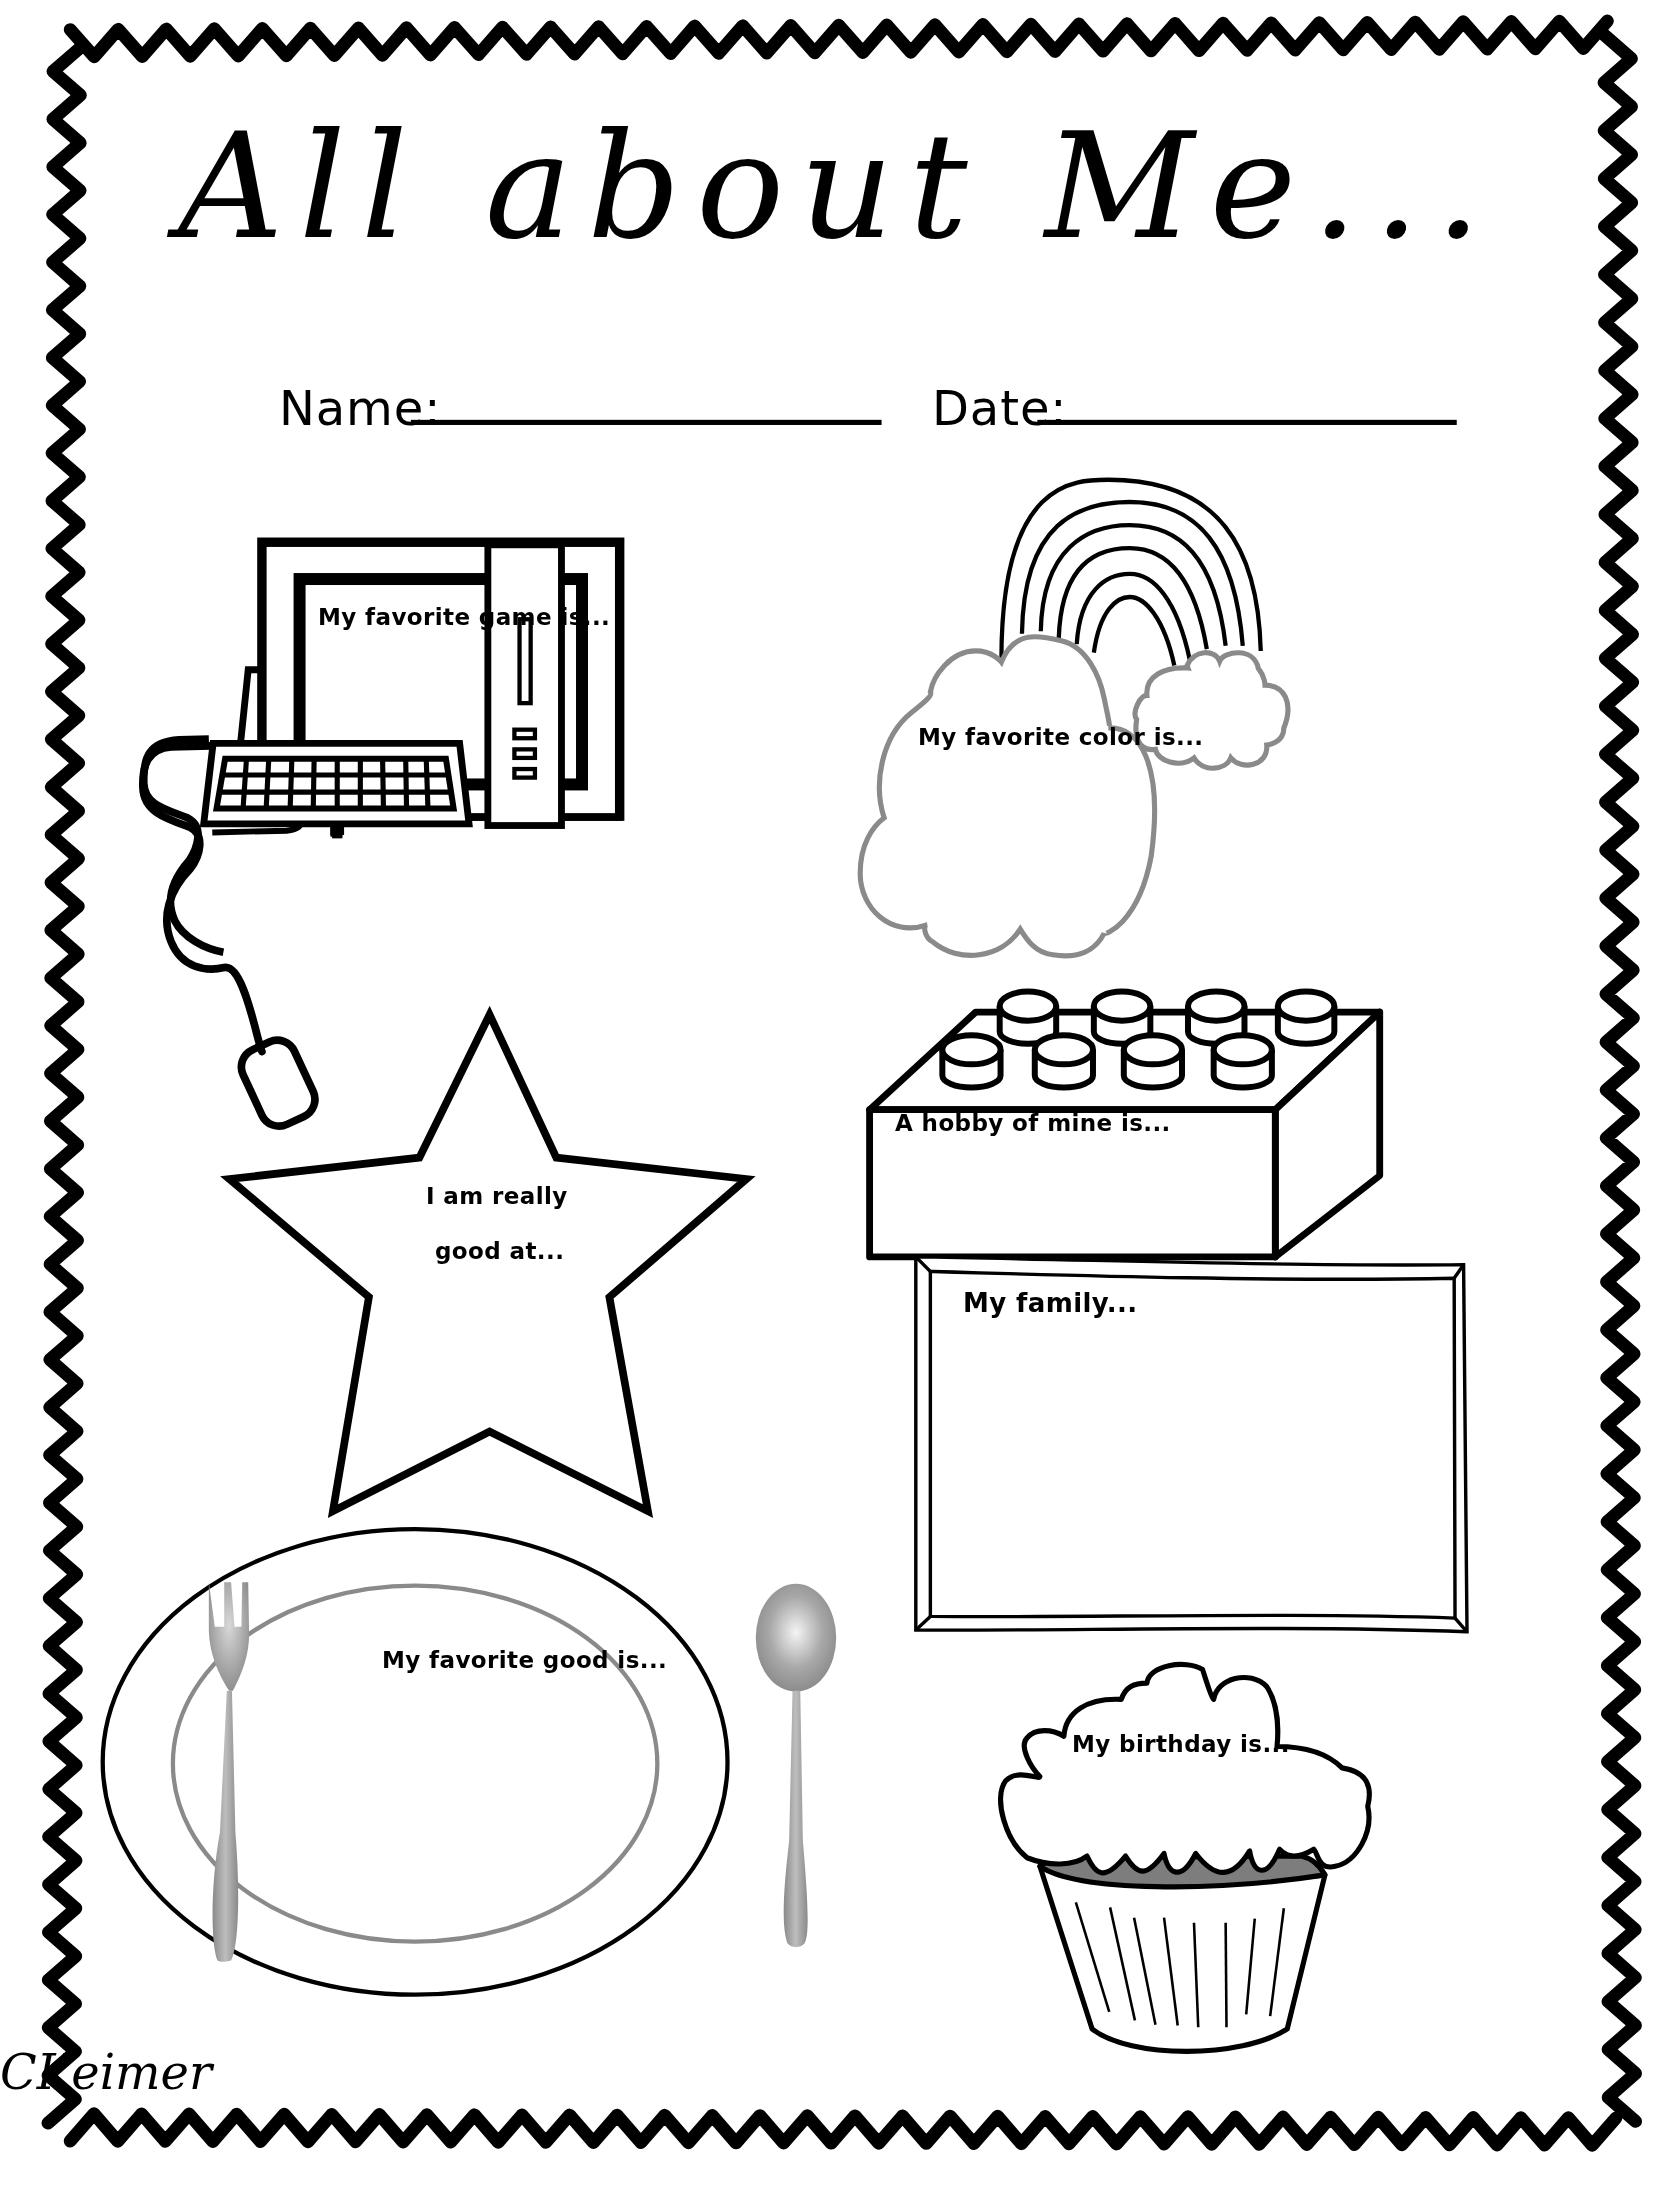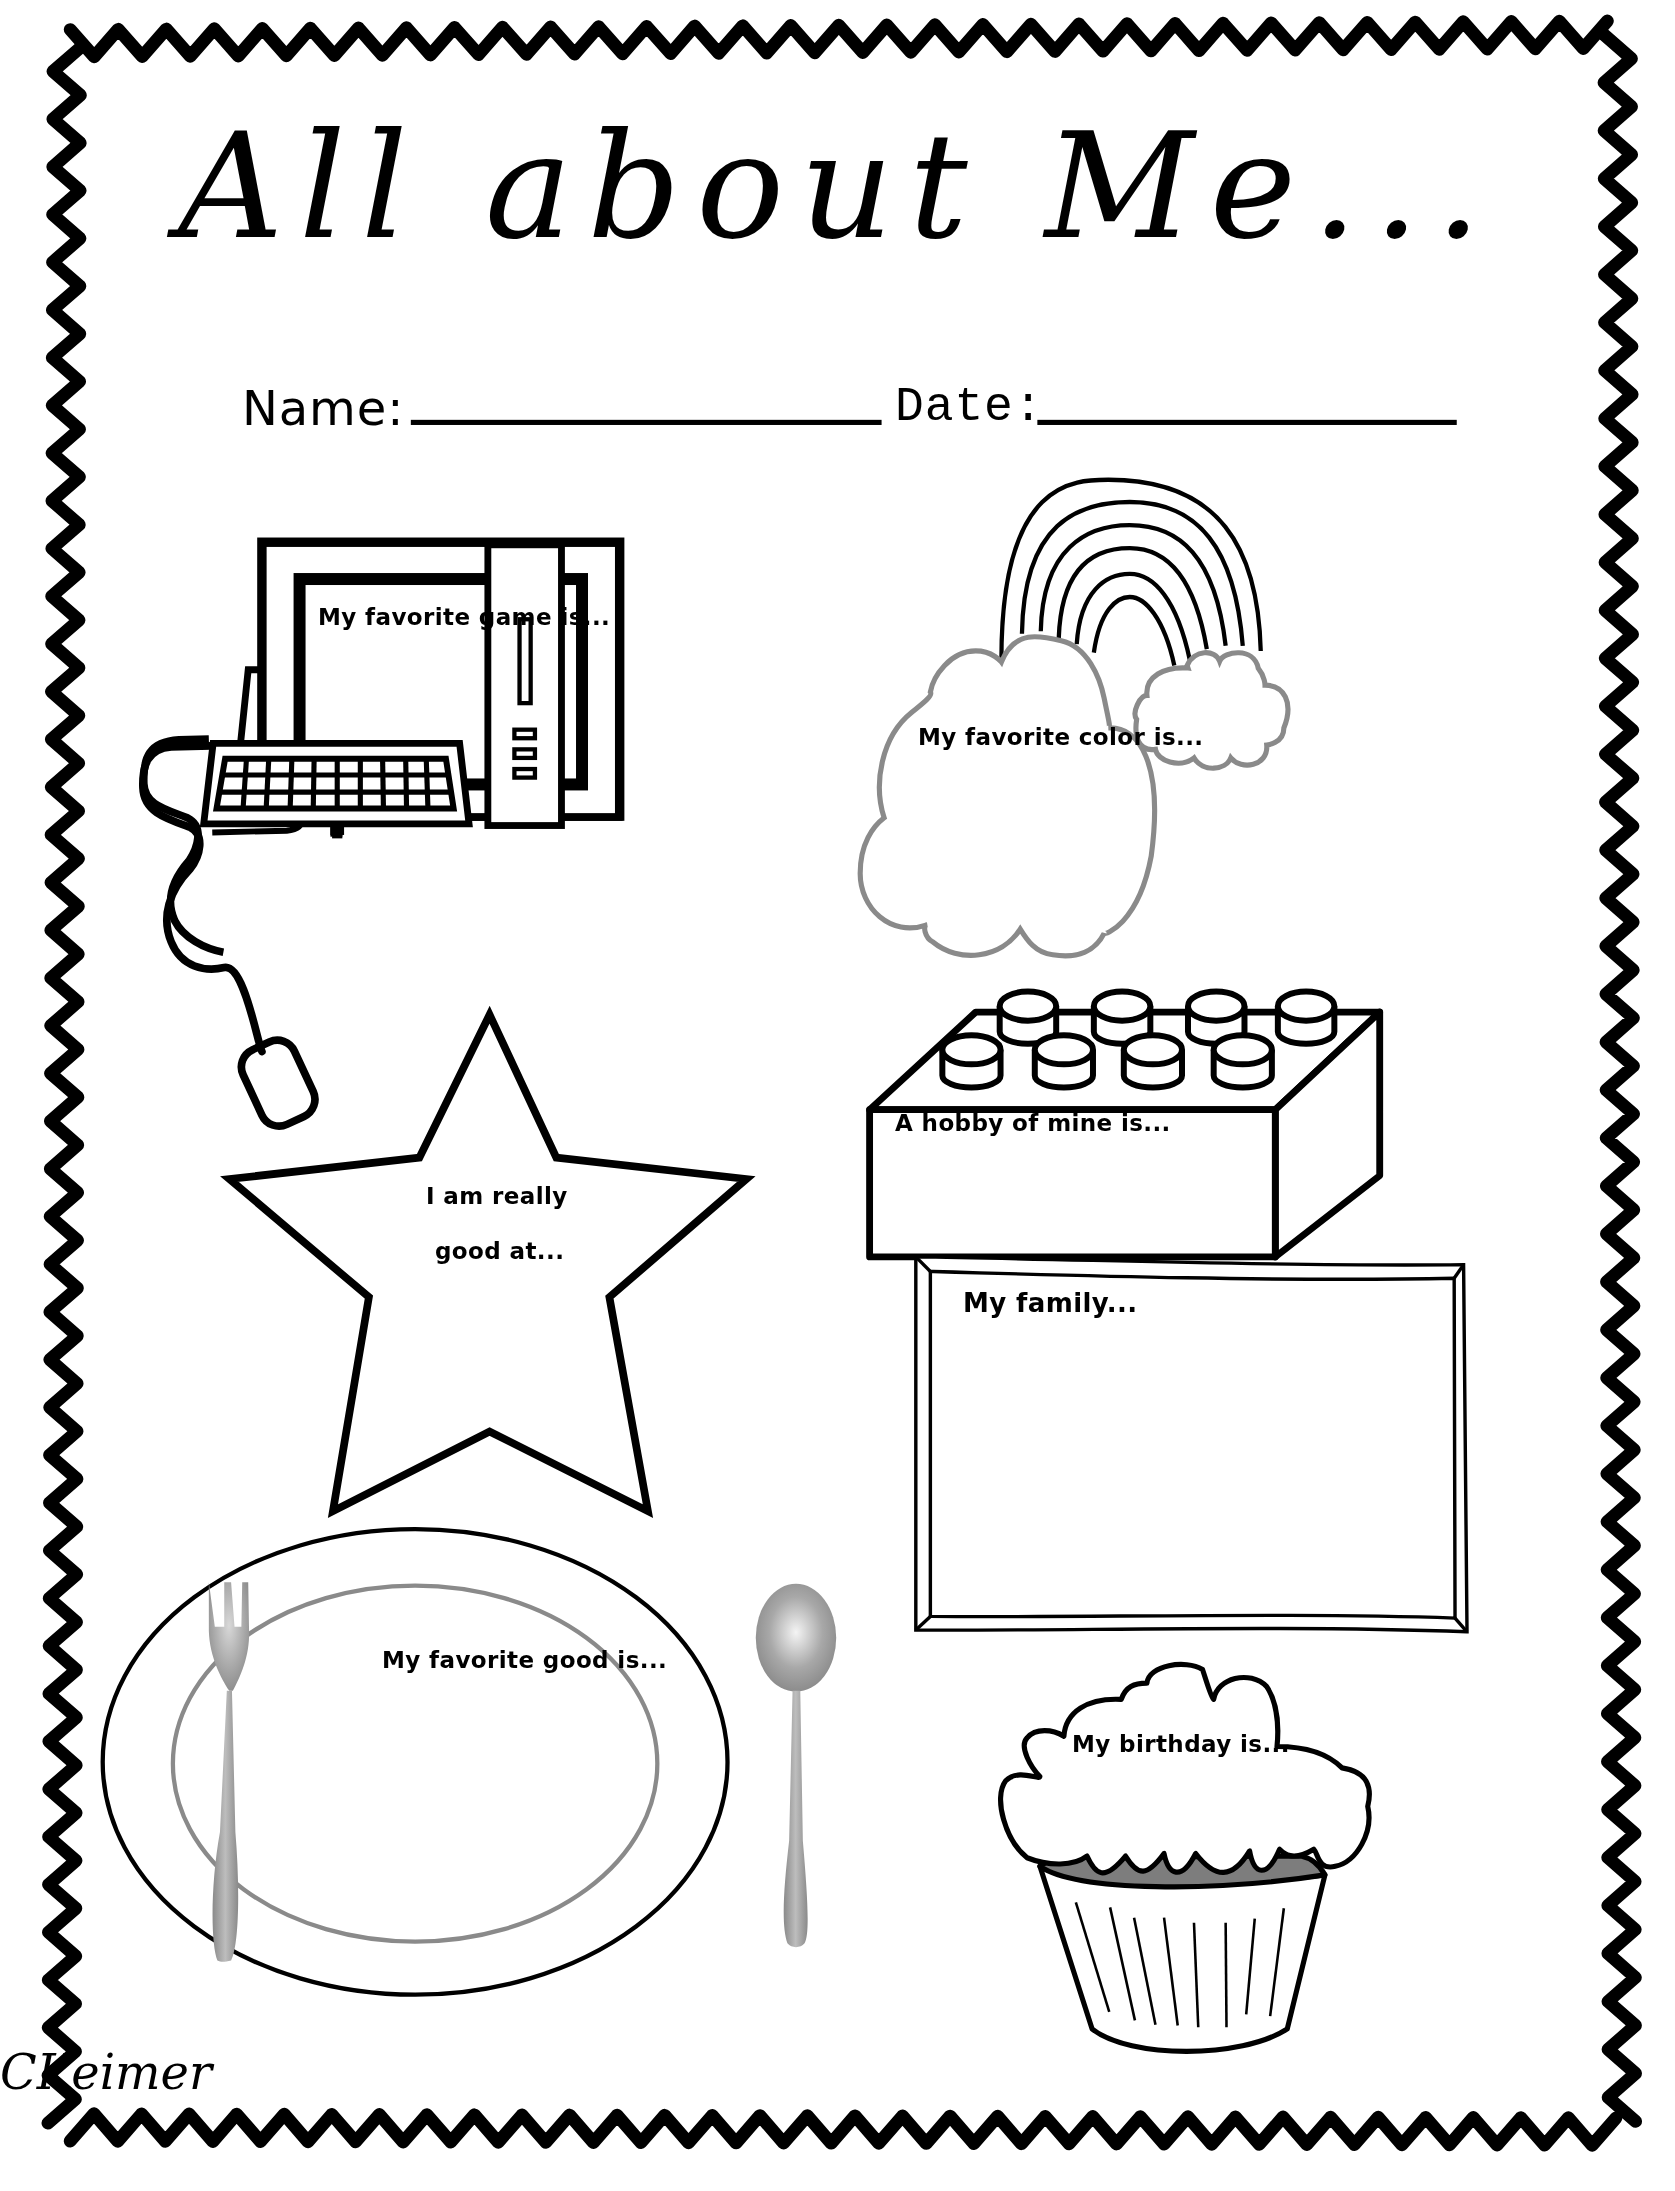--- a/index.html
+++ b/index.html
@@ -6,21 +6,21 @@
   body { width: 1675px; height: 2192px; position: relative; overflow: hidden; font-family: "DejaVu Sans", sans-serif; }
   .sheet { position: absolute; left: 0; top: 0; width: 1457px; height: 2192px; }
   svg.art { position: absolute; left: 0; top: 0; width: 1675px; height: 2192px; }
   .abs { position: absolute; white-space: nowrap; color: #000; }
 
   .title {
     left: 0; width: 1675px; top: 101px; text-align: center;
     font-family: "DejaVu Serif", serif; font-size: 146px; font-style: italic;
     letter-spacing: 15.4px; font-weight: normal;
   }
-  .field-label { font-family: "DejaVu Sans", sans-serif; font-size: 48px; top: 380px; letter-spacing: 0.9px; }
+  .field-label { font-family: "DejaVu Sans", sans-serif; font-size: 48px; top: 380px; letter-spacing: 0.9px; margin-left: 37px; }
   .prompt { font-family: "DejaVu Sans", sans-serif; font-weight: bold; font-size: 23px; letter-spacing: 0.4px; }
   .prompt.big { font-size: 26px; }
   .signature {
     font-family: "DejaVu Serif", serif; font-style: italic; font-size: 48px;
     left: 0; width: 1675px; text-align: left; top: 2044px;
   }
   .write-area { position: absolute; background: transparent; }
 </style>
 </head>
 <body>
@@ -195,21 +195,21 @@
       <line x1="1500" y1="2229" x2="1484" y2="2355"></line>
     </g>
     <path d="M 1340 1966 C 1342 1945 1385 1938 1405 1950 C 1410 1965 1415 1983 1418 1985 C 1422 1960 1460 1950 1480 1970 C 1490 1985 1495 2010 1492 2040 C 1520 2040 1548 2045 1568 2065 C 1600 2070 1603 2090 1598 2110 C 1605 2140 1585 2175 1560 2180 C 1540 2185 1540 2165 1535 2160 C 1510 2175 1500 2165 1495 2160 C 1480 2195 1465 2190 1460 2162 C 1440 2195 1420 2195 1397 2165 C 1380 2198 1365 2190 1360 2165 C 1340 2192 1330 2192 1315 2168 C 1290 2198 1280 2190 1270 2168 C 1255 2180 1225 2180 1200 2170 C 1175 2150 1160 2100 1175 2080 C 1190 2065 1215 2080 1215 2075 C 1205 2065 1190 2040 1200 2030 C 1210 2018 1230 2020 1243 2028 C 1245 2000 1270 1983 1310 1985 C 1315 1970 1325 1966 1340 1966 Z" fill="#fff" stroke-width="6"></path>
   </g>
 </svg>
 
 <div class="abs title">All about Me...</div>
 
 <div class="abs field-label" style="left:242px;">Name:</div>
 <div class="write-area" style="left:411px; top:377px; width:471px; height:48px;"></div>
-<div class="abs field-label" style="left:895px;font-family:Liberation Mono, monospace;">Date:</div>
+<div class="abs field-label" style="left:895px;">Date:</div>
 <div class="write-area" style="left:1038px; top:377px; width:419px; height:48px;"></div>
 
 <div class="abs prompt" style="left:318px; top:592px;margin-top:12px;">My favorite game is...</div>
 <div class="write-area" style="left:305px; top:625px; width:272px; height:154px;"></div>
 
 <div class="abs prompt" style="left:918px; top:724px;">My favorite color is...</div>
 <div class="write-area" style="left:873px; top:762px; width:265px; height:163px;"></div>
 
 <div class="abs prompt" style="left:884px; top:1110px;margin-left:11px;">A hobby of mine is...</div>
 <div class="write-area" style="left:875px; top:1147px; width:394px; height:103px;"></div>

